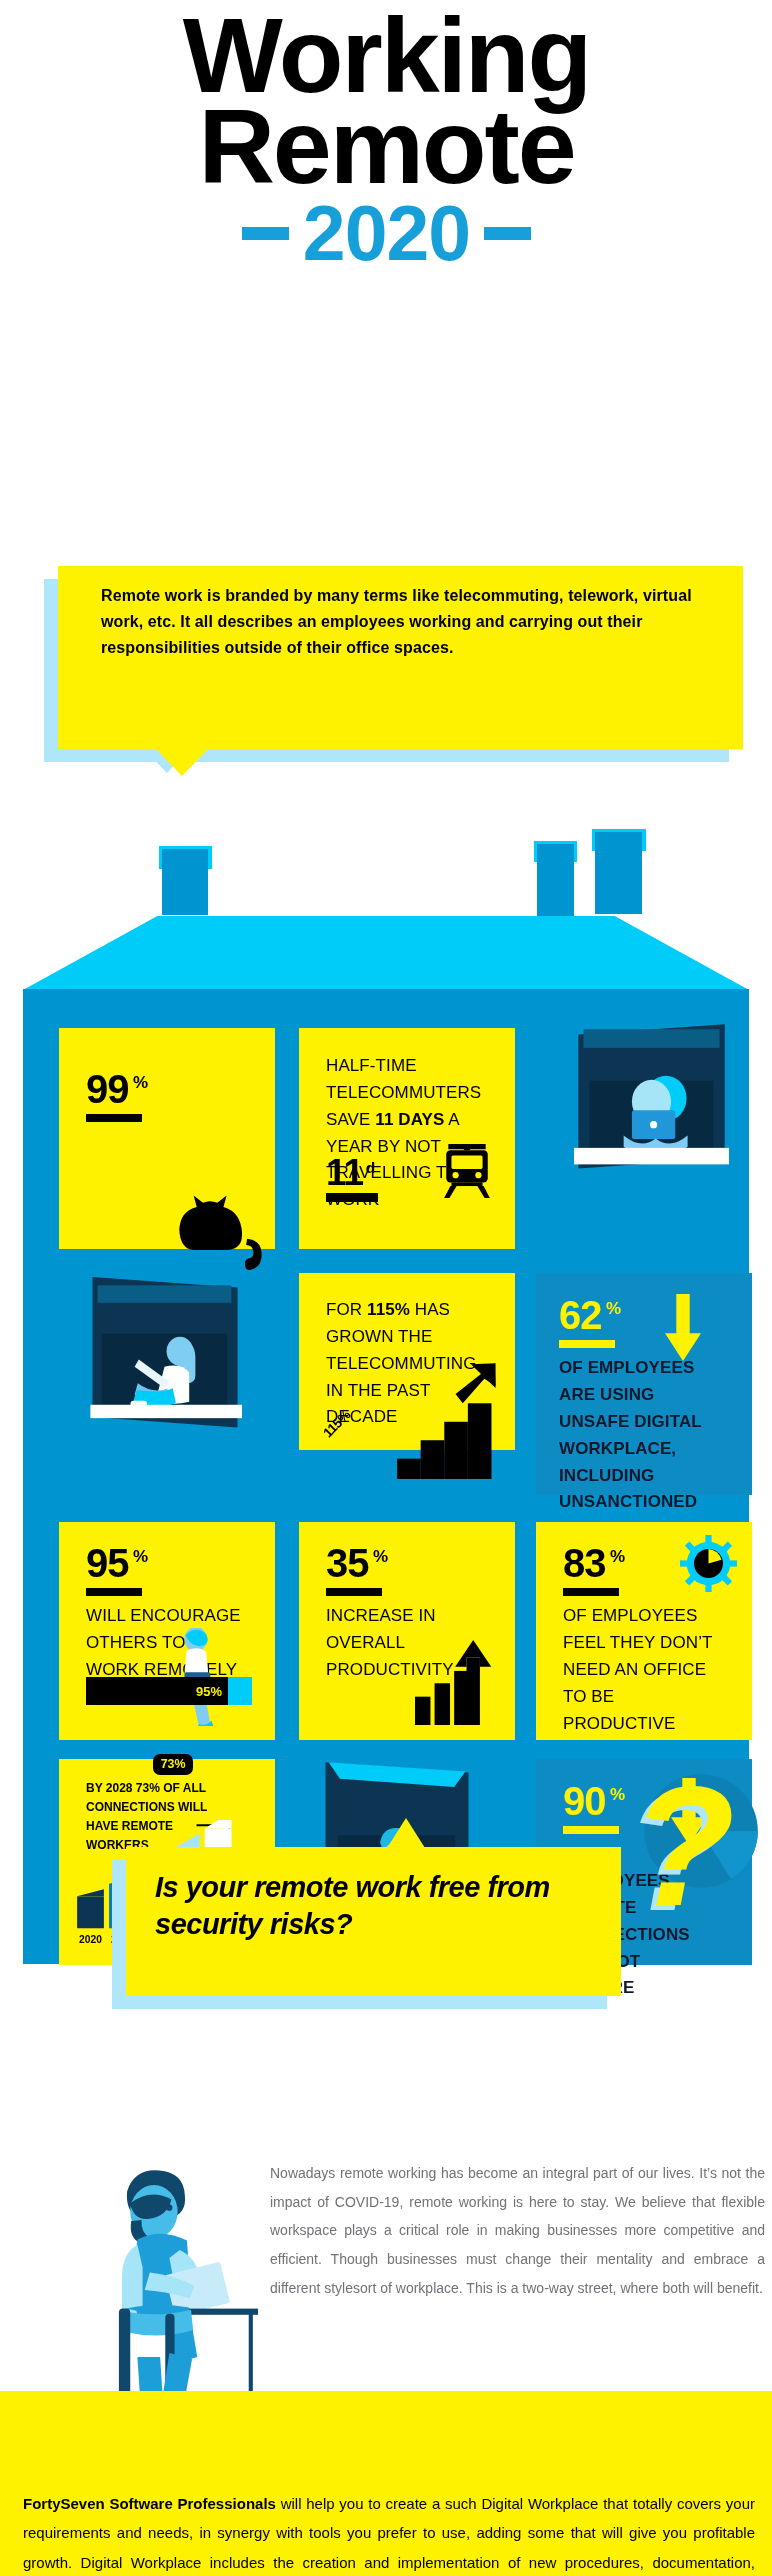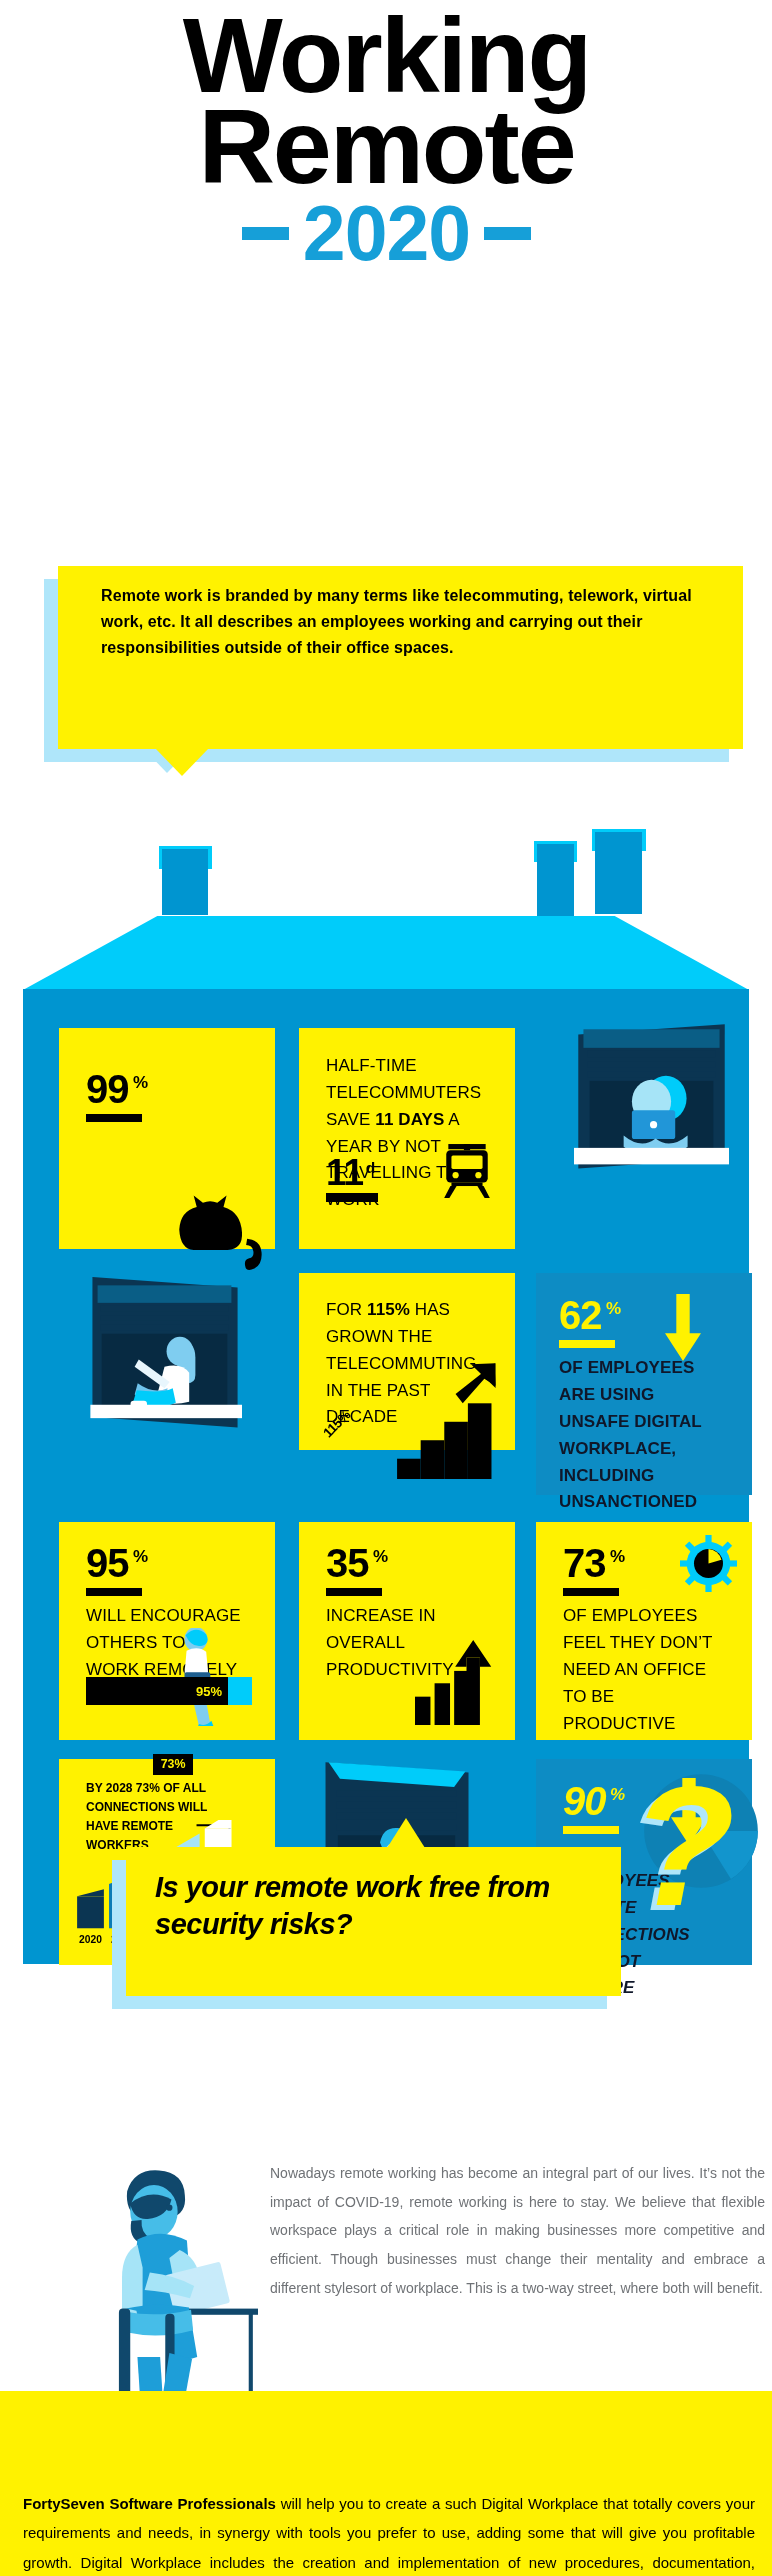--- a/index.html
+++ b/index.html
@@ -66,21 +66,21 @@
 
   
   #c99  { left:59px;  top:1028px; width:216px; height:221px; padding:43px 0 0 27px; }
   #c11  { left:299px;  top:1028px; width:216px; height:221px; padding:25px 0 0 27px; }
   #c115 { left:299px;  top:1273px; width:216px; height:177px; padding:24px 0 0 27px; }
   #c62  { left:536px; top:1273px; width:216px; height:222px; padding:24px 0 0 23px; }
   #c95  { left:59px;  top:1522px; width:216px; height:218px; padding:23px 0 0 27px; }
   #c35  { left:299px;  top:1522px; width:216px; height:218px; padding:23px 0 0 27px; }
   #c83  { left:536px; top:1522px; width:216px; height:218px; padding:23px 0 0 27px; }
   #c73  { left:59px;  top:1759px; width:216px; height:206px; padding:19.6px 0 0 27px; }
-  #c90  { left:536px; top:1759px; width:216px; height:206px; padding:24px 0 0 27px;font-style:italic; }
+  #c90  { left:536px; top:1759px; width:216px; height:206px; padding:24px 0 0 27px; }
 
   
   #cat { left:170px; top:1185px; width:108px; height:88px; }
   
   #train { left:439px; top:1144px; width:56px; height:54px; }
   
   #d11 { position:absolute; left:27px; top:128px; }
   #d11 .big-num { font-size:37px; }
   #d11 .sup { font-size:15.5px; font-weight:bold; margin-left:2.6px; margin-top:2.6px; color:#000;}
   
@@ -96,21 +96,21 @@
   #gear83 { position:absolute; left:144px; top:13.4px; width:57px; height:57px; }
   
   #prog95 { position:absolute; left:27px; top:155px; width:166px; height:28px; background:#000; }
   #prog95 .fill { position:absolute; right:0; top:0; width:24px; height:28px; background:#00CCFA; }
   #prog95 .lbl { position:absolute; right:30px; top:6.7px; font-size:13px; font-weight:bold; color:#FFF200; }
   #person95 { position:absolute; left:113px; top:106px; width:57px; height:98px; }
   
   #chart73 { position:absolute; left:14.4px; top:61px; width:175px; height:128px; }
   .c73-label { font-size:12px; font-weight:bold; line-height:1.6; color:#000; }
   #badge73 { position:absolute; left:94px; top:-5.2px; background:#000; color:#FFF200;
-             font-size:12.4px; font-weight:bold; padding:3.6px 7.7px; }
+             font-size:12.4px; font-weight:bold; padding:3.6px 7.7px;border-radius:7px; }
   
   #pie90 { position:absolute; left:103px; top:10.3px; width:124px; height:124px; }
 
   
   .window { position:absolute; }
 
   
   #q-shadow { left:112px; top:1860px; width:495px; height:149px; background:#AFE6FA; }
   #q-box { left:126px; top:1847px; width:495px; height:149px; background:#FFF200; }
   #q-tail { left:387px; top:1818px; width:0; height:0;
@@ -307,21 +307,21 @@
     <rect x="0" y="110" width="30" height="55" fill="#000"></rect>
     <rect x="38" y="84" width="30" height="81" fill="#000"></rect>
     <rect x="76" y="60" width="30" height="105" fill="#000"></rect>
     <rect x="100" y="34" width="26" height="131" fill="#000"></rect>
     <polygon points="113,0 148,52 126,52 126,34 100,34 100,52 78,52" fill="#000"></polygon>
   </svg>
 </div>
 
 <div class="abs card" id="c83">
   <div class="num-row">
-    <span class="big-num">73</span>
+    <span class="big-num">83</span>
     <span class="pct">%</span>
   </div>
   <div class="rule"></div>
   <div class="body-txt" style="width:160px">OF EMPLOYEES FEEL THEY DON’T NEED AN OFFICE TO BE PRODUCTIVE</div>
   <svg id="gear83" viewBox="0 0 110 110">
     <g fill="#00CCFA">
       <circle cx="55" cy="55" r="42"></circle>
       <rect x="49" y="0" width="12" height="18"></rect>
         <rect x="49" y="92" width="12" height="18"></rect>
       <rect x="0" y="49" width="18" height="12"></rect>

